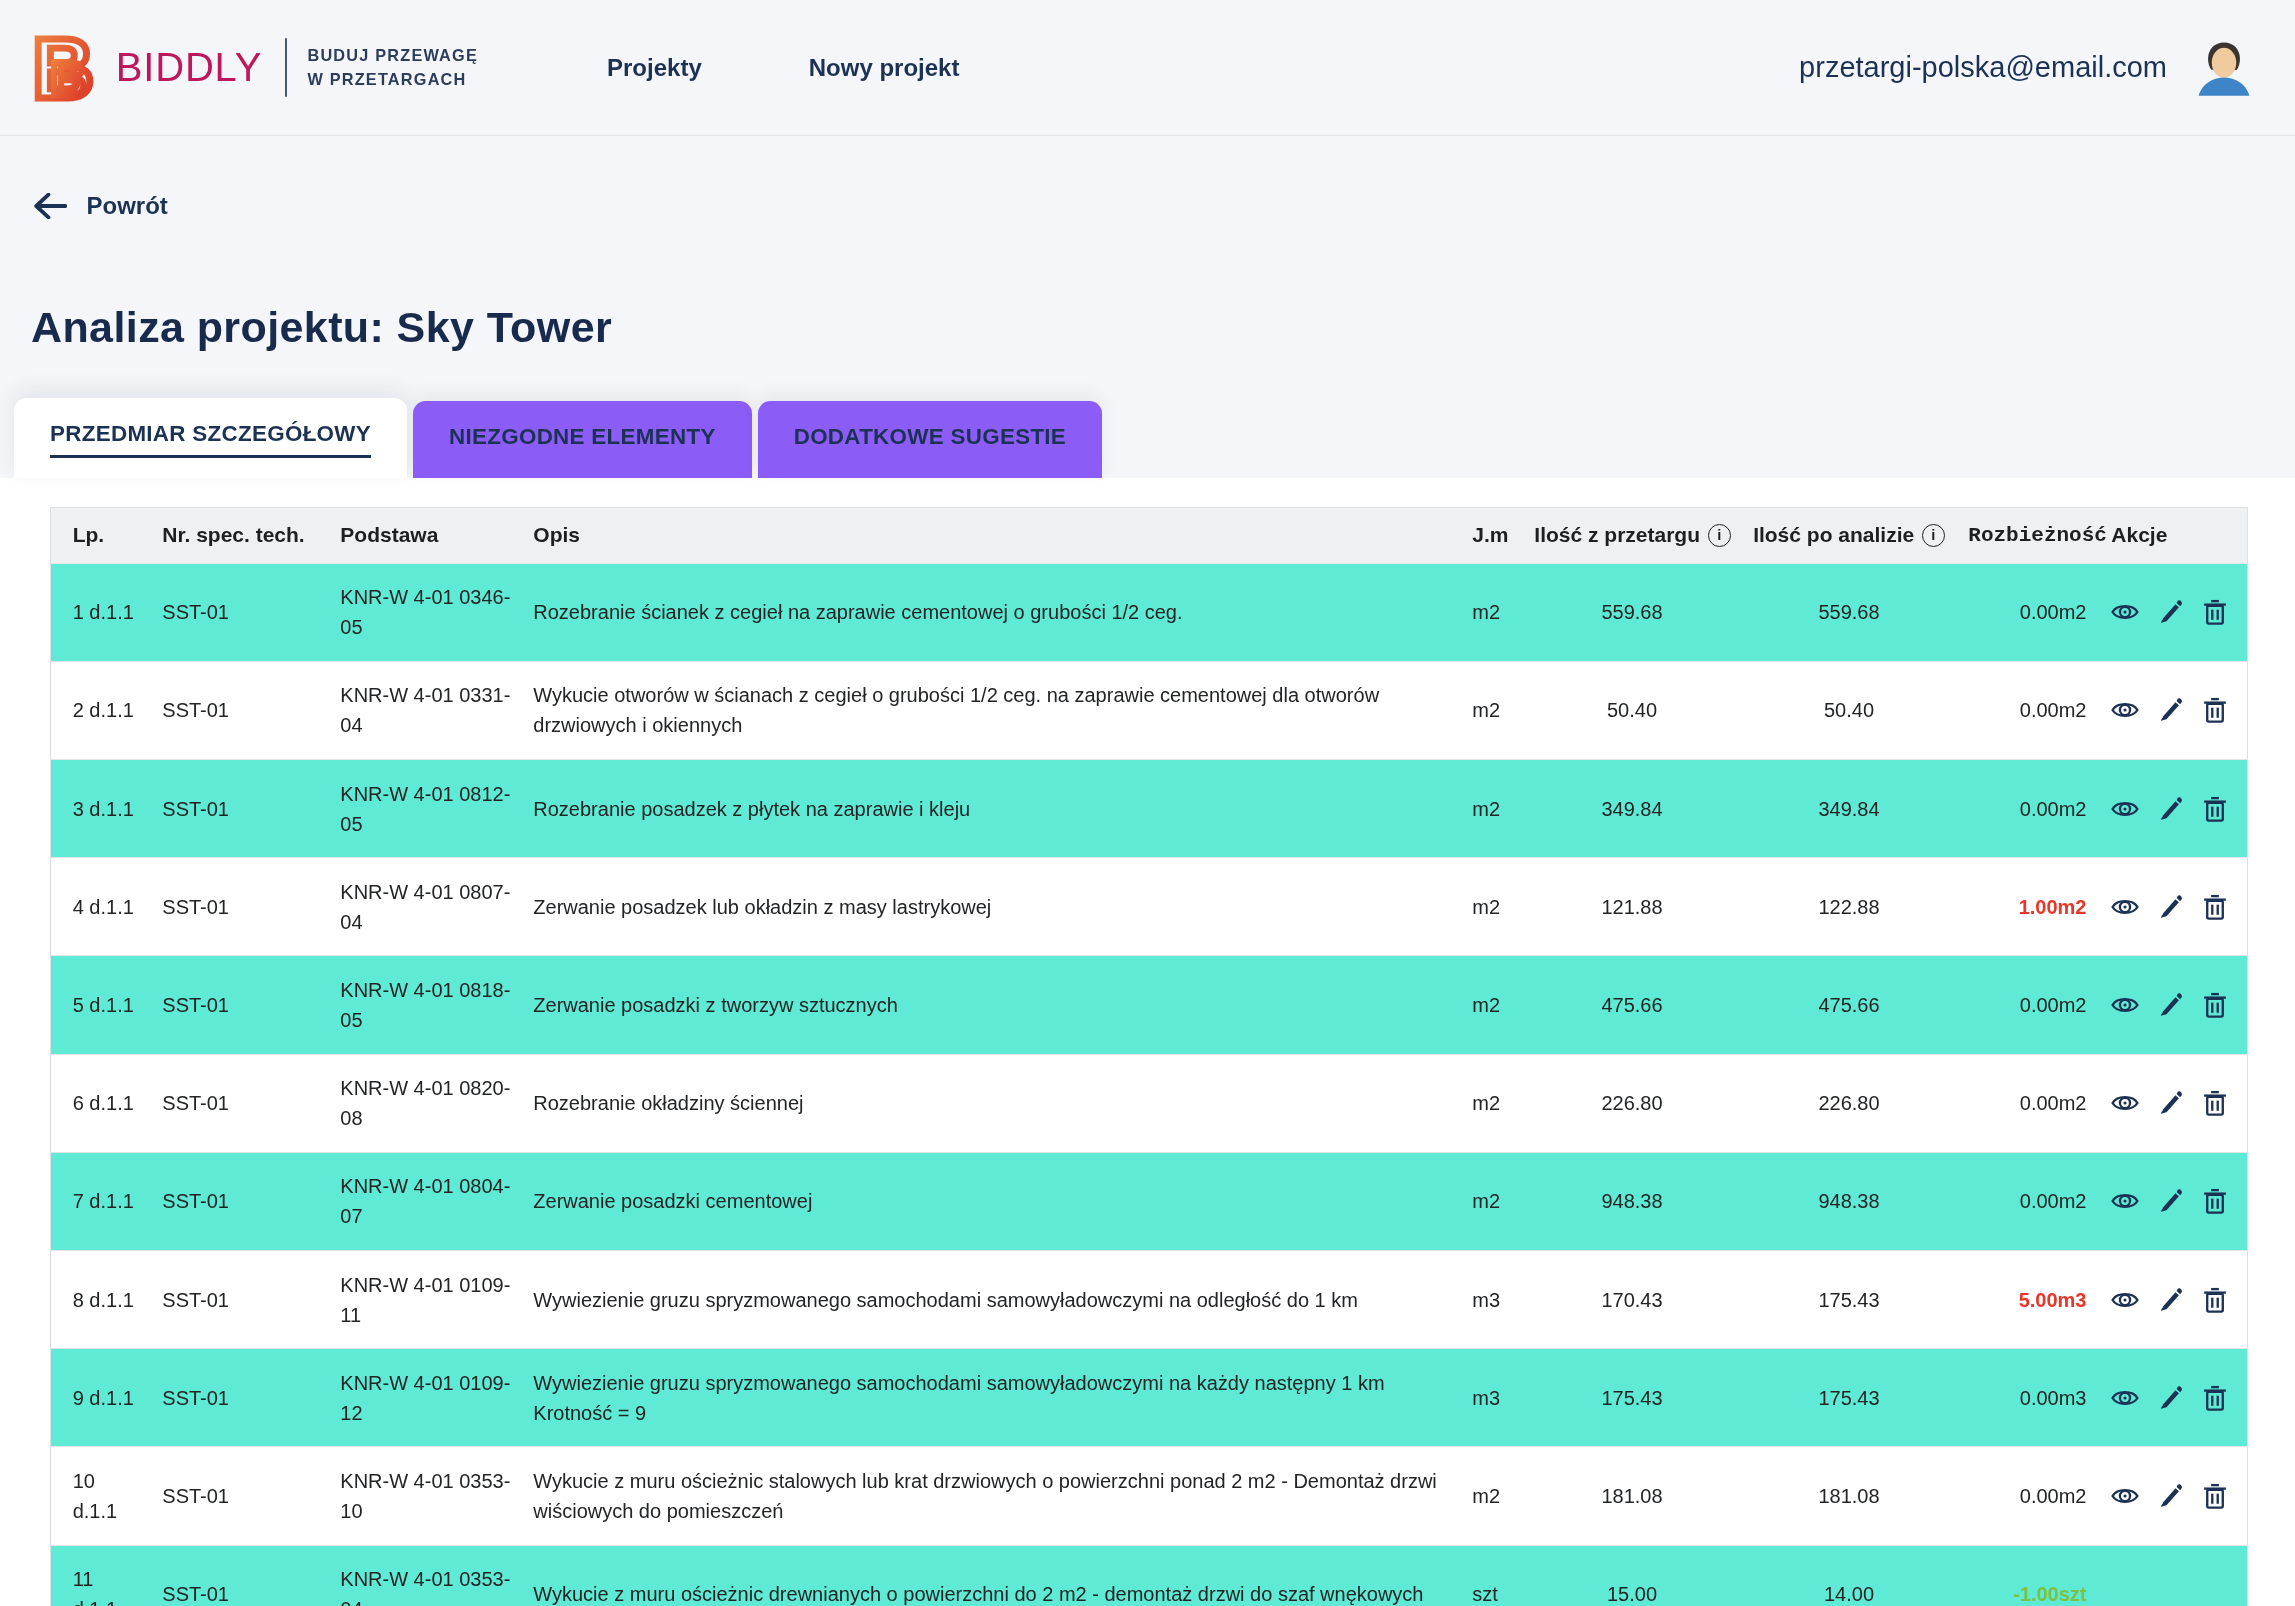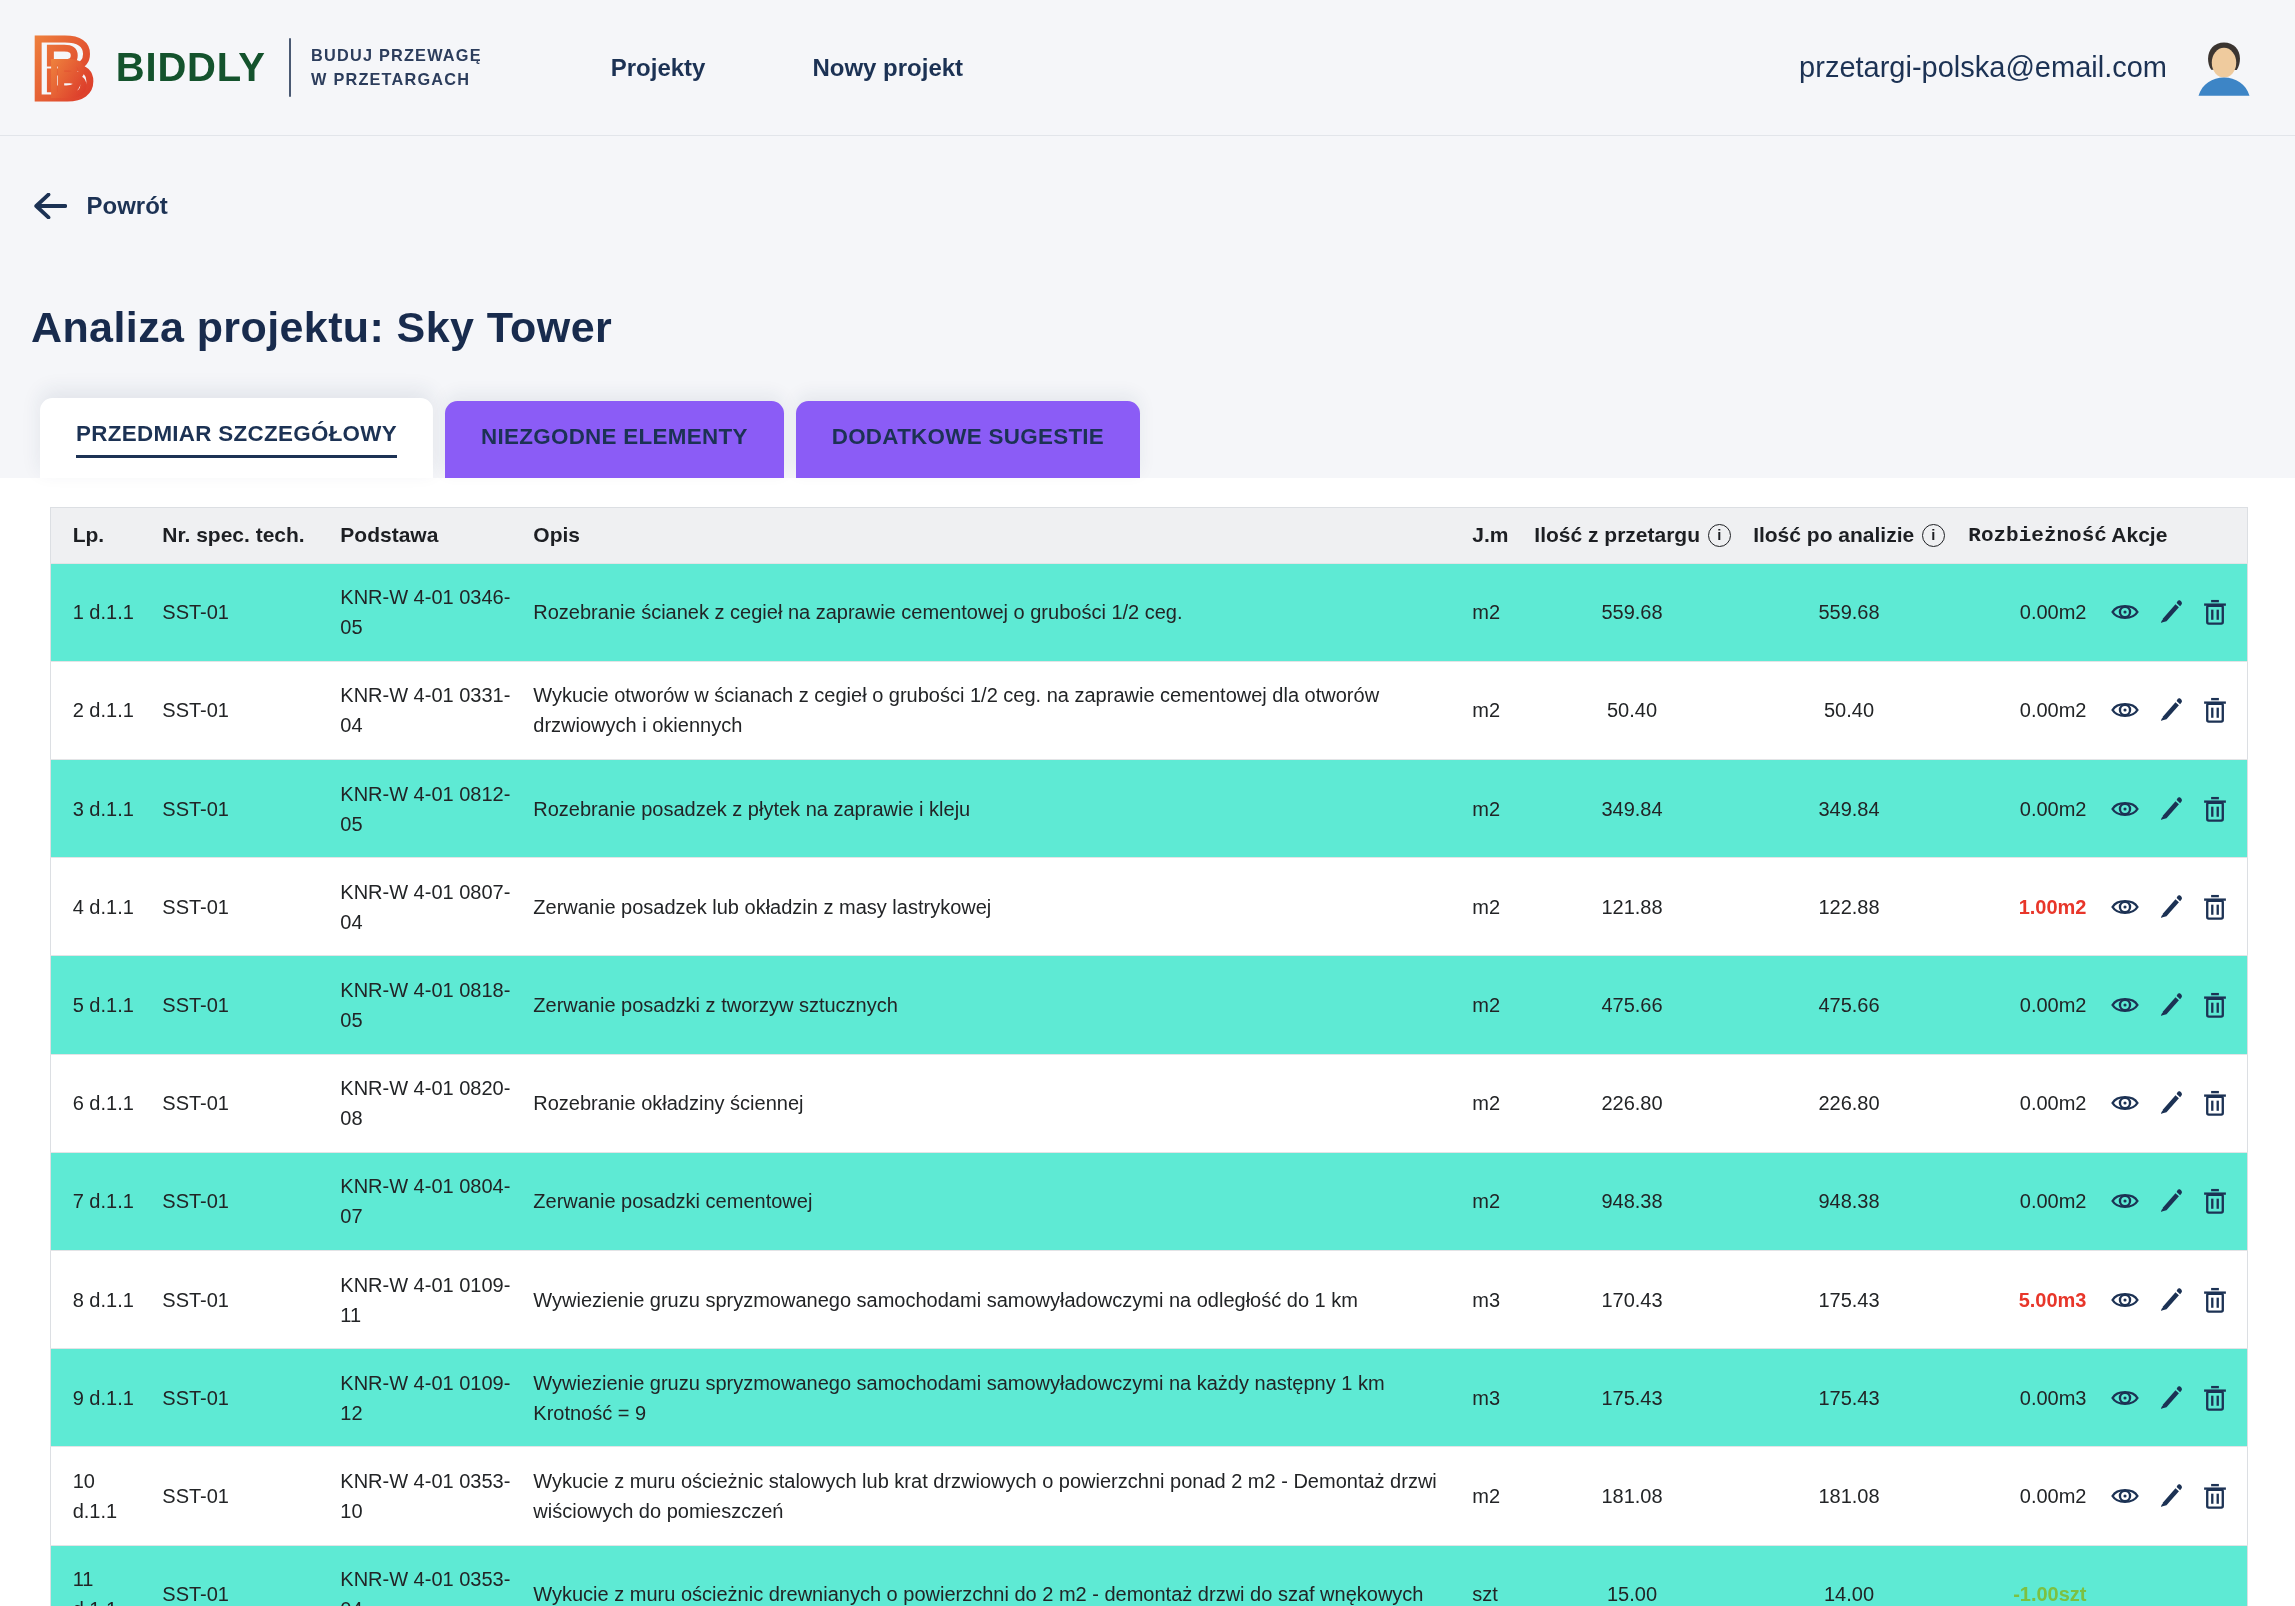--- a/index.html
+++ b/index.html
@@ -14,22 +14,22 @@
   .topbar {
     height:136px;
     display:flex; align-items:center;
     padding:0 37px 0 31px;
     border-bottom:1.5px solid #e2e5ea;
     background:#f5f6f9;
   }
   .logo-group { display:flex; align-items:center; }
   .logo-mark { width:74px; height:87px; flex:0 0 auto; }
   .brand-name {
-    font-size:40px; font-weight:700; letter-spacing:0.8px;
-    color:#14532d; margin-left:10.8px;
+    font-size:40px; font-weight:400; letter-spacing:0.8px;
+    color:#be185d; margin-left:10.8px;
   }
   .brand-divider {
     width:2.3px; height:59px; background:#2c3d5c; opacity:.85;
     margin:0 20px 0 23px; border-radius:1.5px;
   }
   .tagline { display:flex; flex-direction:column; justify-content:center; }
   .tagline span {
     font-size:16.3px; font-weight:600; letter-spacing:1.2px;
     color:#2c3d5c; line-height:1.45;
   }
@@ -46,21 +46,21 @@
   }
   .back-arrow { width:34px; height:26px; }
   .back-label { font-size:24px; font-weight:700; color:#1c3254; }
   .page-title {
     margin:83px 0 0 31px;
     font-size:43px; font-weight:800; color:#182b4d;
     letter-spacing:0.4px;
   }
 
   
-  .tabs { display:flex; gap:12px; margin:46px 0 0 40px; align-items:flex-end; }
+  .tabs { display:flex; gap:6px; margin:46px 0 0 14px; align-items:flex-end; }
   .tab {
     padding:23px 36px 20px 36px;
     border-radius:12.4px 12.4px 0 0;
     background:#8b5cf6;
     box-shadow:0 -6.2px 17px rgba(30,50,90,.07);
     cursor:pointer;
   }
   .tab.active { background:#ffffff; box-shadow:0 -7.7px 20px rgba(30,50,90,.09); }
   .tab-label {
     font-size:22.4px; font-weight:700; color:#1c3254; letter-spacing:0.3px;

